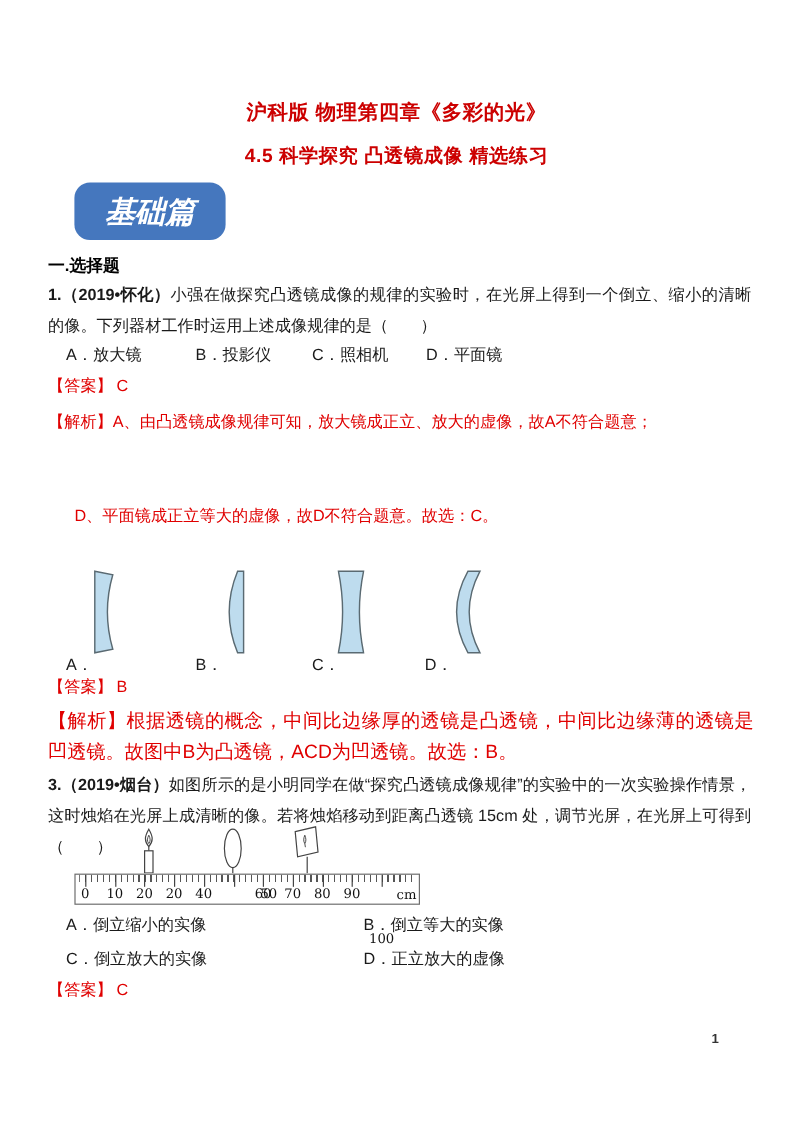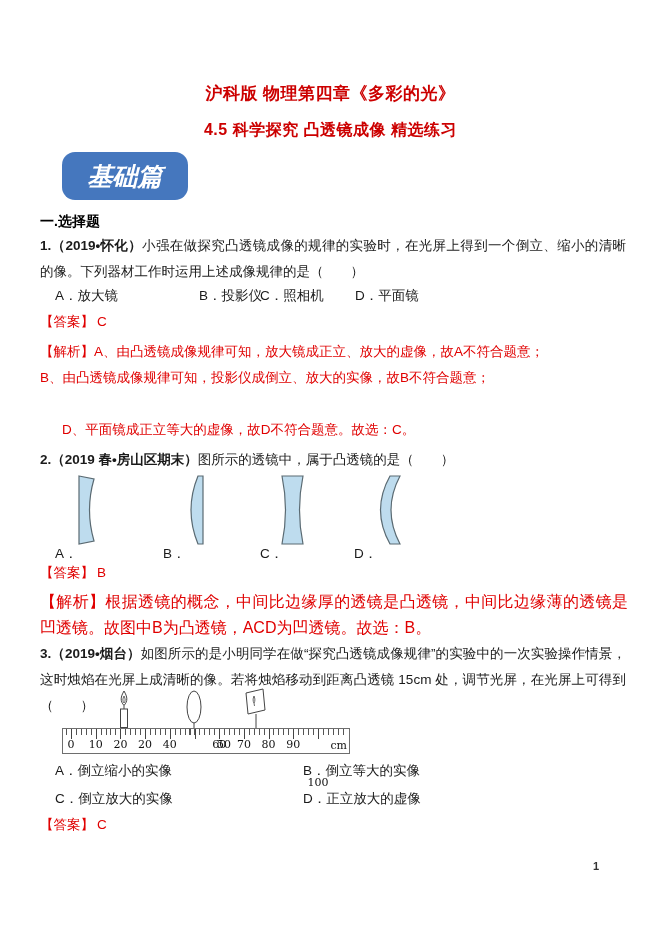--- a/index.html
+++ b/index.html
@@ -71,31 +71,29 @@
 
   <div class="abs badge">
     <span>基础篇</span>
   </div>
 
   <div class="abs section-heading">一.选择题</div>
 
   <p class="abs stem q1-stem"><b>1.（2019•怀化）</b><span>小强在做探究凸透镜成像的规律的实验时，在光屏上得到一个倒立、缩小的清晰的像。下列器材工作时运用上述成像规律的是（　　）</span></p>
 
   <div class="abs opt" style="left:55px;top:287px;"><span>A．</span><span>放大镜</span></div>
-  <div class="abs opt" style="left:163px;top:287px;margin-left:36px;"><span>B．</span><span>投影仪</span></div>
+  <div class="abs opt" style="left:163px;top:287px;"><span>B．</span><span>投影仪</span></div>
   <div class="abs opt" style="left:260px;top:287px;"><span>C．</span><span>照相机</span></div>
   <div class="abs opt" style="left:355px;top:287px;"><span>D．</span><span>平面镜</span></div>
 
   <p class="abs ans red q1-ans"><span>【答案】</span><span class="v">C</span></p>
 
   <p class="abs ana-line red" style="top:339px;">【解析】A、由凸透镜成像规律可知，放大镜成正立、放大的虚像，故A不符合题意；</p>
-  <p class="abs ana-line red" style="top:365px;">B、由凸透镜成像规律可知，投影仪成倒立、放大的实像，故B不符合题意；</p>
   <p class="abs ana-line red" style="top:417px;margin-left:22px;">D、平面镜成正立等大的虚像，故D不符合题意。故选：C。</p>
 
-  <p class="abs stem q2-stem"><b>2.（2019 春•房山区期末）</b><span>图所示的透镜中，属于凸透镜的是（　　）</span></p>
 
   <div class="abs lens-row">
     <svg class="lens lens-a" width="20" height="71" viewBox="0 0 20 71">
       <path d="M1 1 L16 4 Q7 35 16 66 L1 69 Z" fill="#bedcee" stroke="#5a6a72" stroke-width="1.2"></path>
     </svg>
     <svg class="lens lens-b" width="19" height="71" viewBox="0 0 19 71">
       <path d="M17 1 L17 69 L12 69 Q-2 35 12 1 Z" fill="#bedcee" stroke="#5a6a72" stroke-width="1.2"></path>
     </svg>
     <svg class="lens lens-c" width="23" height="71" viewBox="0 0 23 71">
       <path d="M1 1 L22 1 Q15 35 22 69 L1 69 Q8 35 1 1 Z" fill="#bedcee" stroke="#5a6a72" stroke-width="1.2"></path>

